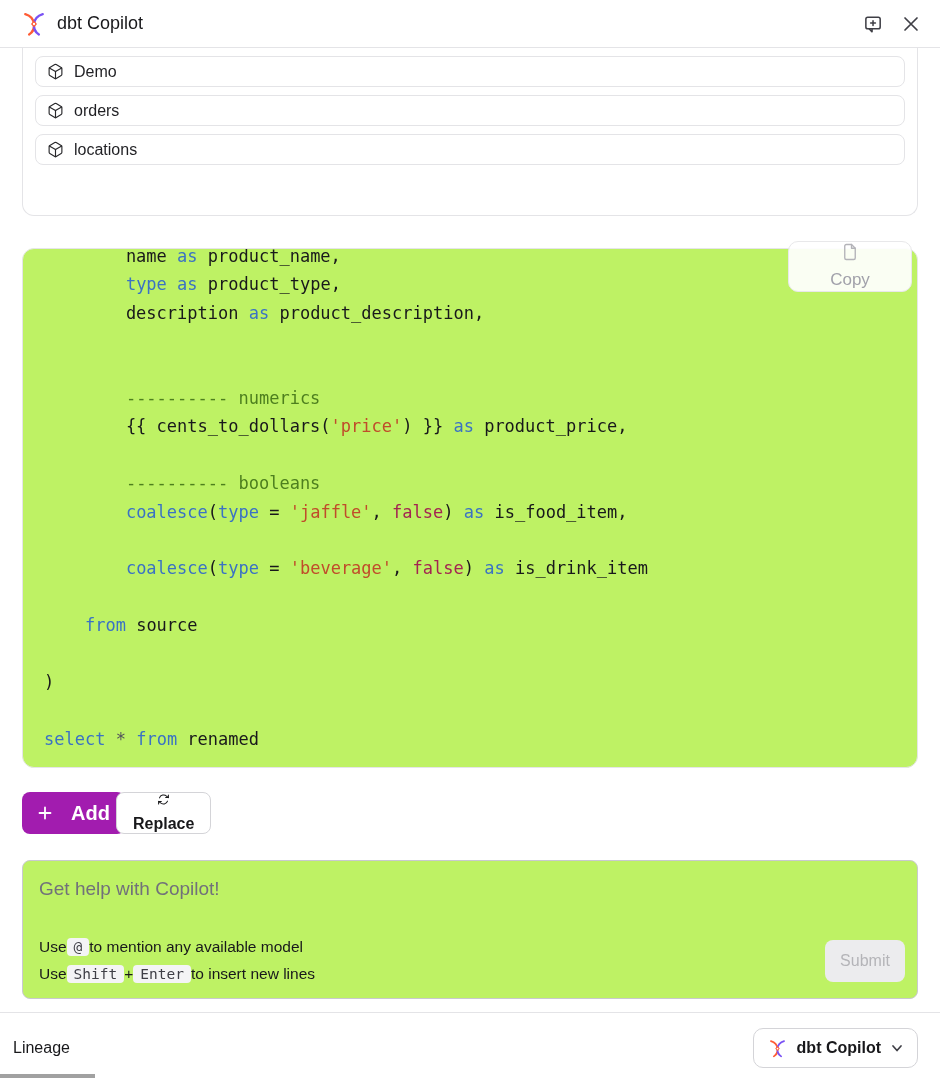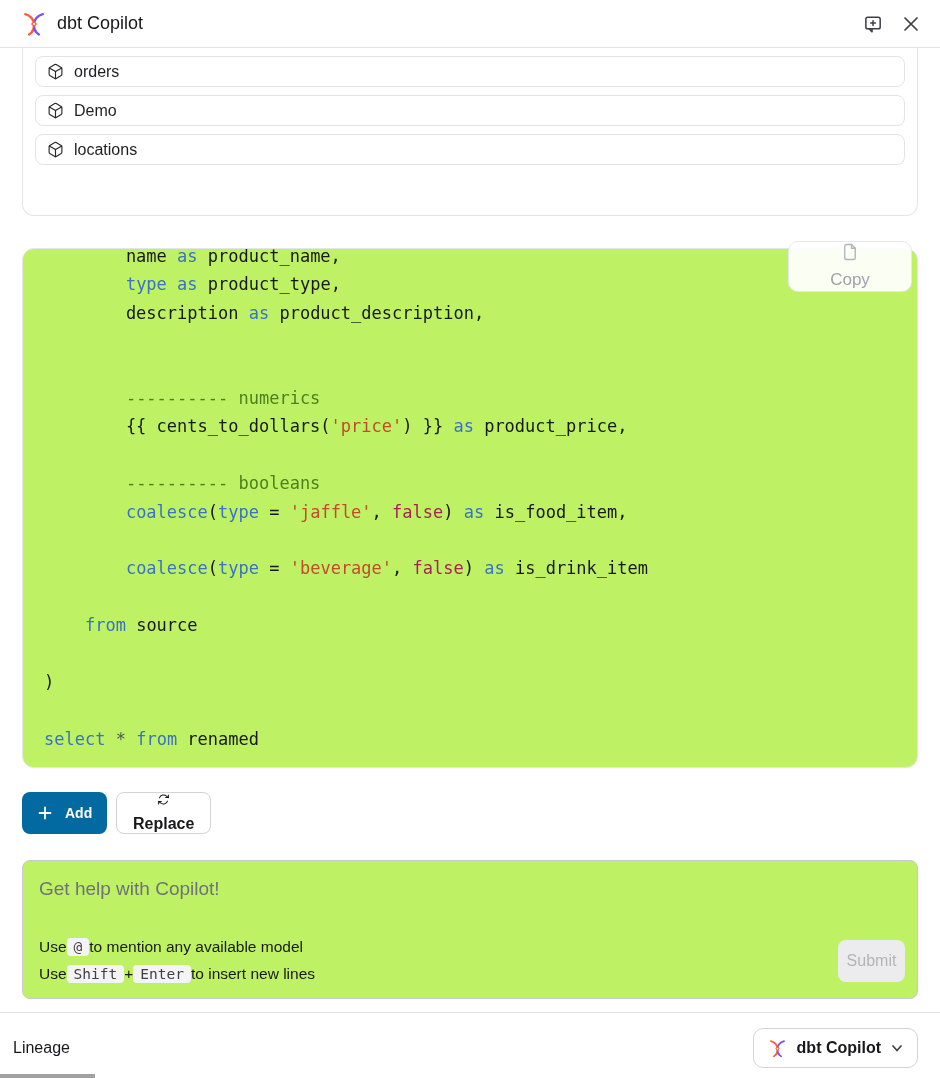--- a/index.html
+++ b/index.html
@@ -38,37 +38,37 @@
   .tok-plain   { color:#18181b; }
 
   .copy-btn { position:absolute; left:788px; top:241px; width:124px; height:51px; z-index:6;
               background:rgba(255,255,255,0.92); border:1px solid #e8e8ea; border-radius:10px;
               display:flex; align-items:center; justify-content:center; gap:9px;
               font-size:17px; font-weight:500; color:#a1a1aa; cursor:pointer;
               font-family:"Liberation Sans", sans-serif;flex-direction:column; }
 
   
   .add-btn { position:absolute; left:22px; top:792px; height:42px; padding:0 15px;
-             background:#0369a1; color:#fff; border:none; border-radius:8px;
-             display:flex; align-items:center; gap:12px; font-size:14px; font-weight:600;
+             background:#a21caf; color:#fff; border:none; border-radius:8px;
+             display:flex; align-items:center; gap:18px; font-size:20px; font-weight:600;
              cursor:pointer; font-family:"Liberation Sans", sans-serif; }
   .replace-btn { position:absolute; left:116px; top:792px; height:42px; padding:0 16px;
              background:#fff; color:#18181b; border:1px solid #d4d4d8; border-radius:8px;
              display:flex; align-items:center; gap:9px; font-size:16px; font-weight:600;
              cursor:pointer; font-family:"Liberation Sans", sans-serif;flex-direction:column; }
 
   
   .composer { position:absolute; left:22px; top:860px; width:896px; height:139px;
               border:1px solid #c9c9cf; border-radius:8px; background:#bef264; cursor:text; }
   .composer .placeholder { position:absolute; left:16px; top:17px; font-size:19px; color:#71717a; }
   .hints { position:absolute; left:16px; bottom:11px; font-size:15.5px; color:#18181b; }
   .hint-line { height:27px; display:flex; align-items:center; }
   kbd { font-family:"DejaVu Sans Mono","Liberation Mono",monospace; font-size:14.5px; color:#3f3f46;
         background:#f4f4f5; border-radius:4px; padding:1px 7px; }
-  .submit-btn { position:absolute; right:12px; bottom:16px; width:67px; height:42px;
+  .submit-btn { position:absolute; right:12px; bottom:16px; width:80px; height:42px;
                 background:#ececee; color:#b4b4b8; border:none; border-radius:8px;
                 font-size:16px; font-weight:500; font-family:"Liberation Sans", sans-serif; cursor:default; }
 
   
   .footer-divider { position:absolute; left:0; top:1012px; width:940px; height:1px; background:#e4e4e7; }
   .footer-tab { position:absolute; left:13px; top:1034px; height:28px; display:flex; align-items:center;
                 font-size:16px; color:#18181b; cursor:pointer; background:none; border:none;
                 font-family:"Liberation Sans", sans-serif; }
   .tab-indicator { position:absolute; left:0; top:1074px; width:95px; height:4px; background:#a1a1a1; }
   .copilot-select { position:absolute; right:22px; top:1028px; height:40px; padding:0 13px;
@@ -103,30 +103,30 @@
   </div>
 </div>
 
 <div class="model-panel">
   <div class="model-chip">
     <svg width="17" height="17" viewBox="0 0 24 24" fill="none" stroke="#27272a" stroke-width="1.6" stroke-linecap="round" stroke-linejoin="round">
       <path d="M21 16V8a2 2 0 0 0-1-1.73l-7-4a2 2 0 0 0-2 0l-7 4A2 2 0 0 0 3 8v8a2 2 0 0 0 1 1.73l7 4a2 2 0 0 0 2 0l7-4A2 2 0 0 0 21 16z"></path>
       <path d="M3.27 6.96L12 12.01l8.73-5.05"></path>
       <path d="M12 22.08V12"></path>
     </svg>
-    <span class="label">orders</span>
+    <span class="label">Demo</span>
   </div>
 
   <div class="model-chip">
     <svg width="17" height="17" viewBox="0 0 24 24" fill="none" stroke="#27272a" stroke-width="1.6" stroke-linecap="round" stroke-linejoin="round">
       <path d="M21 16V8a2 2 0 0 0-1-1.73l-7-4a2 2 0 0 0-2 0l-7 4A2 2 0 0 0 3 8v8a2 2 0 0 0 1 1.73l7 4a2 2 0 0 0 2 0l7-4A2 2 0 0 0 21 16z"></path>
       <path d="M3.27 6.96L12 12.01l8.73-5.05"></path>
       <path d="M12 22.08V12"></path>
     </svg>
-    <span class="label">Demo</span>
+    <span class="label">orders</span>
   </div>
 
   <div class="model-chip">
     <svg width="17" height="17" viewBox="0 0 24 24" fill="none" stroke="#27272a" stroke-width="1.6" stroke-linecap="round" stroke-linejoin="round">
       <path d="M21 16V8a2 2 0 0 0-1-1.73l-7-4a2 2 0 0 0-2 0l-7 4A2 2 0 0 0 3 8v8a2 2 0 0 0 1 1.73l7 4a2 2 0 0 0 2 0l7-4A2 2 0 0 0 21 16z"></path>
       <path d="M3.27 6.96L12 12.01l8.73-5.05"></path>
       <path d="M12 22.08V12"></path>
     </svg>
     <span class="label">locations</span>
   </div>

